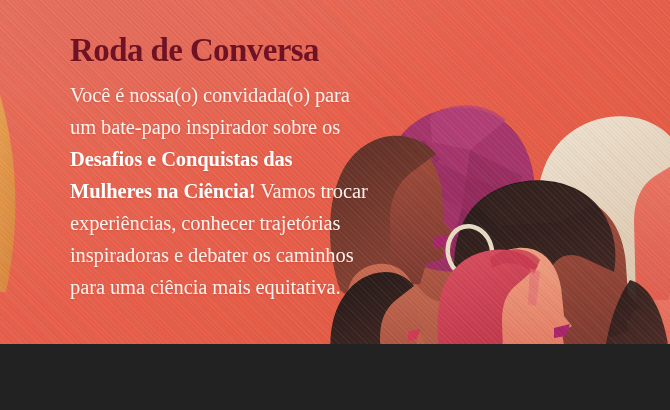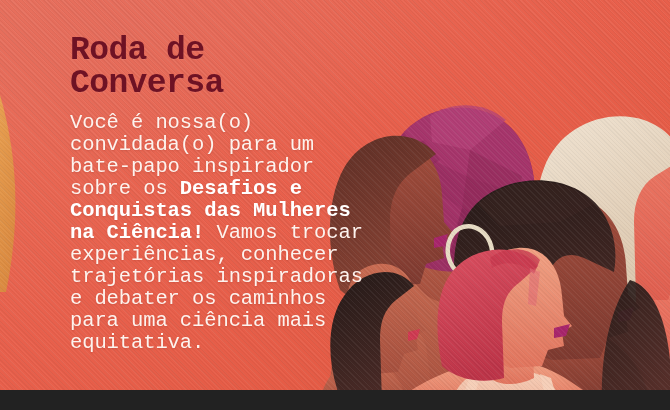--- a/index.html
+++ b/index.html
@@ -1,22 +1,22 @@
 <!DOCTYPE html>
 <html><head>
 <meta charset="utf-8">
 <style>
   html,body{margin:0;padding:0;background:#222;}
   *{box-sizing:border-box;}
 
   #banner{
     position:relative;
-    width:670px;height:390px;
+    width:670px;height:344px;
     overflow:hidden;
-    font-family:Liberation Mono, monospace;
+    font-family:Liberation Serif, serif;
     background:#ec4899;
   }
 
   
   .bg-base{
     position:absolute;inset:0;
     background:linear-gradient(150deg,#e9705c 0%,#e8604c 45%,#e2573f 100%);
   }
   .bg-glow{
     position:absolute;inset:0;
@@ -48,21 +48,21 @@
   .title{
     margin:0 0 12px 0;
     font-size:33px;line-height:1.0;
     font-weight:bold;letter-spacing:-.6px;
     color:#6e1224;
     text-shadow:0 1px 0 rgba(255,255,255,.05);
   }
   .body-copy{
     margin:0;
     font-size:20.5px;
-    line-height:22px;
+    line-height:32px;
     color:#fdf3ee;
     letter-spacing:-.1px;
     text-shadow:0 1px 2px rgba(120,30,20,.18);
   }
   .body-copy b{font-weight:bold;color:#ffffff;}
 </style>
 </head>
 <body>
 
 <div id="banner">

